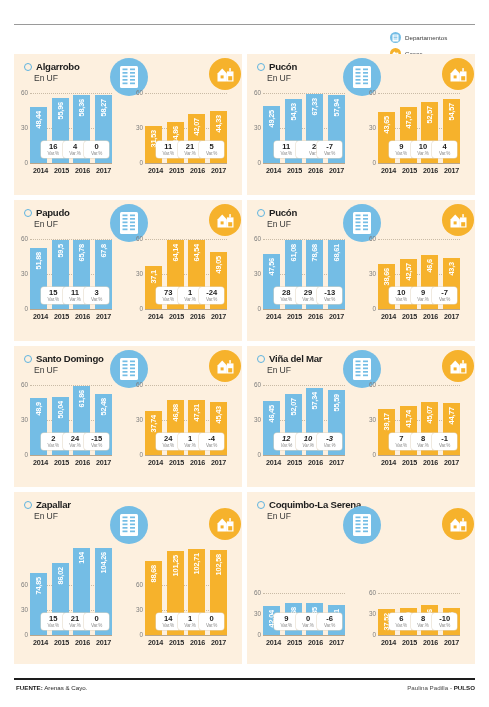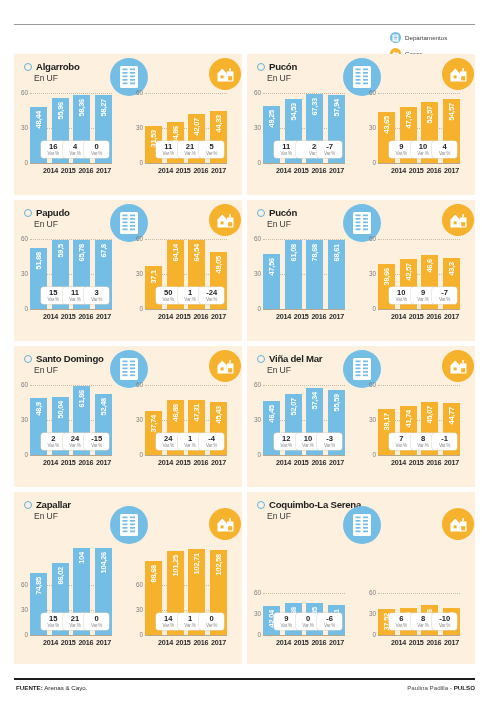--- a/index.html
+++ b/index.html
@@ -82,21 +82,21 @@
     margin-top:4px;white-space:nowrap;
   }
   .vars{position:absolute;left:0;right:0;display:flex;}
   .var-badge{
     position:absolute;width:25px;height:17px;background:#ffffff;border-radius:3px;
     box-shadow:0 0 0 0.5px #e2d6c2;
     display:flex;flex-direction:column;align-items:center;justify-content:center;
   }
   .var-num{font-size:7.6px;font-weight:bold;color:#1d1d1d;line-height:8px;}
   .var-cap{font-size:4.6px;color:#8e8e8e;line-height:5px;letter-spacing:-0.1px;}
-  .years{position:absolute;left:12px;right:0;display:flex;justify-content:space-between;}
+  .years{position:absolute;left:2px;right:0;display:flex;justify-content:space-between;}
   .year{width:17px;text-align:center;font-size:7.2px;font-weight:bold;color:#2b2b2b;letter-spacing:-0.3px;}
 
   
   .foot-rule{position:absolute;left:14px;top:678px;width:461px;height:1.5px;background:#1d1d1d;}
   .foot-left{position:absolute;left:16px;top:684px;font-size:6.2px;font-weight:bold;color:#1d1d1d;}
   .foot-left .src{font-weight:normal;}
   .foot-right{position:absolute;right:14px;top:684px;font-size:6.2px;color:#4a4a4a;text-align:right;}
   .foot-right b{color:#1d1d1d;}
 </style>
 </head>
@@ -513,21 +513,21 @@
                 </div>
               </div>
               <div class="bar-slot">
                 <div class="bar orange" style="height: 57.225px;">
                   <span class="bar-val">49,05</span>
                 </div>
               </div>
             </div>
             <div class="vars" style="top: 48px; height: 17px;">
               <div class="var-badge" style="left: 10.8333px;">
-                <div class="var-num">50</div>
+                <div class="var-num">73</div>
                 <div class="var-cap">Var.%</div>
               </div>
               <div class="var-badge" style="left: 32.5px;">
                 <div class="var-num">1</div>
                 <div class="var-cap">Var.%</div>
               </div>
               <div class="var-badge" style="left: 54.1667px;">
                 <div class="var-num">-24</div>
                 <div class="var-cap">Var.%</div>
               </div>
@@ -596,20 +596,34 @@
                 <div class="bar blue" style="height: 69px;">
                   <span class="bar-val">78,68</span>
                 </div>
               </div>
               <div class="bar-slot">
                 <div class="bar blue" style="height: 69px;">
                   <span class="bar-val">68,61</span>
                 </div>
               </div>
             </div>
+            <div class="vars" style="top: 48px; height: 17px;">
+              <div class="var-badge" style="left: 10.8333px;">
+                <div class="var-num">28</div>
+                <div class="var-cap">Var.%</div>
+              </div>
+              <div class="var-badge" style="left: 32.5px;">
+                <div class="var-num">29</div>
+                <div class="var-cap">Var.%</div>
+              </div>
+              <div class="var-badge" style="left: 54.1667px;">
+                <div class="var-num">-13</div>
+                <div class="var-cap">Var.%</div>
+              </div>
+            </div>
             <div class="years" style="top: 73px;">
               <div class="year">2014</div>
               <div class="year">2015</div>
               <div class="year">2016</div>
               <div class="year">2017</div>
             </div>
           </div>
           <div class="chart right" style="top: 39px; width: 82px; height: 84px;">
             <div class="gridline" style="top: 0px;"></div>
             <div class="axis-label" style="top: -3px;">60</div>
@@ -854,21 +868,21 @@
                 <div class="bar blue" style="height: 66.8967px;">
                   <span class="bar-val">57,34</span>
                 </div>
               </div>
               <div class="bar-slot">
                 <div class="bar blue" style="height: 64.855px;">
                   <span class="bar-val">55,59</span>
                 </div>
               </div>
             </div>
-            <div class="vars" style="top: 48px; height: 21px;">
+            <div class="vars" style="top: 48px; height: 21px; font-style: italic;">
               <div class="var-badge" style="left: 10.8333px;">
                 <div class="var-num">12</div>
                 <div class="var-cap">Var.%</div>
               </div>
               <div class="var-badge" style="left: 32.5px;">
                 <div class="var-num">10</div>
                 <div class="var-cap">Var.%</div>
               </div>
               <div class="var-badge" style="left: 54.1667px;">
                 <div class="var-num">-3</div>

